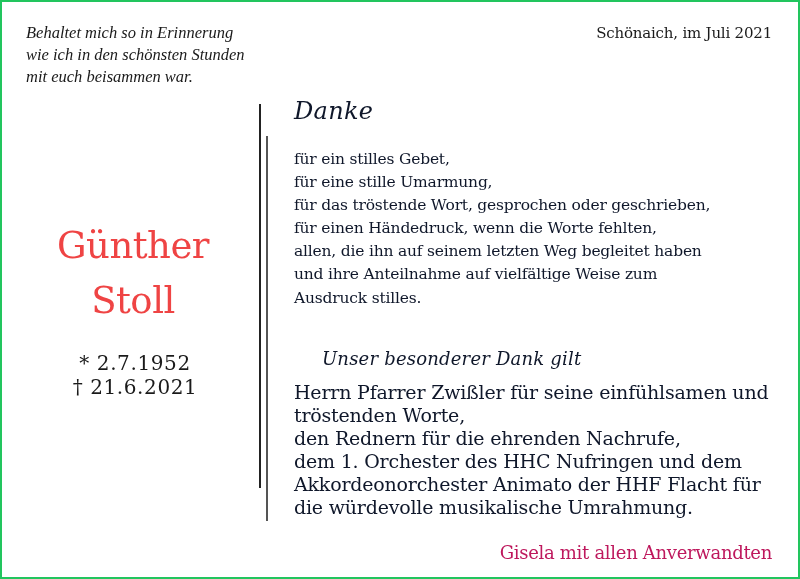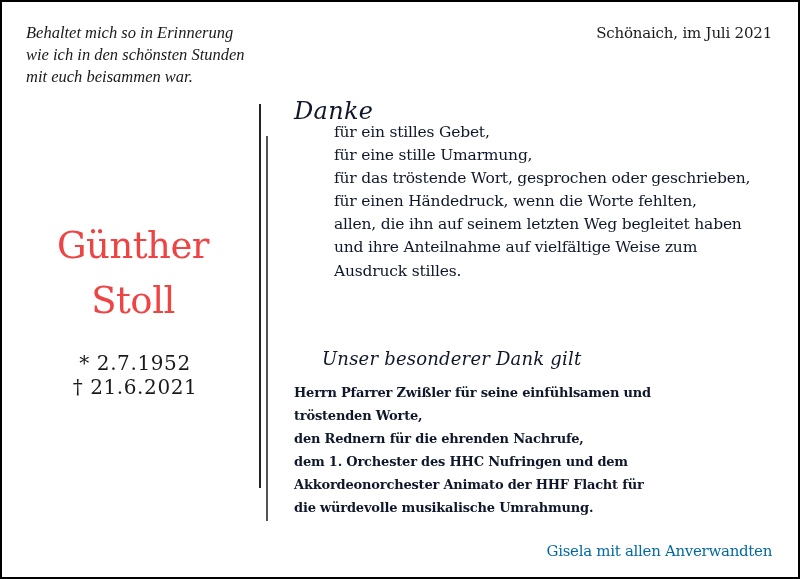--- a/index.html
+++ b/index.html
@@ -1,33 +1,33 @@
 <!DOCTYPE html>
 <html><head>
 <meta charset="utf-8">
 <style>
   html, body { margin:0; padding:0; background:#fff; }
   body { width:800px; height:579px; position:relative; overflow:hidden; }
-  .frame { position:absolute; left:0; top:0; width:796px; height:575px; border:2px solid #000000; background:#fff; }
+  .frame { position:absolute; left:0; top:0; width:796px; height:575px; border:2px solid #22c55e; background:#fff; }
   .motto { position:absolute; left:24px; top:20px; font-family:"Liberation Serif", serif; font-style:italic; font-size:16.5px; line-height:22px; color:#1a1a1a; }
   .place { position:absolute; right:26px; top:22px; font-family:"DejaVu Serif", serif; font-size:15px; color:#1a1a1a; letter-spacing:-0.2px; }
   .name { position:absolute; left:0; width:262px; text-align:center; font-family:"DejaVu Serif", serif; font-size:37px; color:#ef4444; letter-spacing:-0.5px; }
   .name.first { top:222px; }
   .name.last { top:277px; }
   .dates { position:absolute; left:0; width:266px; text-align:center; font-family:"DejaVu Serif", serif; font-size:20px; line-height:24px; top:349px; color:#1a1a1a; letter-spacing:0.6px; }
   .vline { position:absolute; width:2px; background:#222; }
   .vline.a { left:257px; top:102px; height:384px; }
   .vline.b { left:264px; top:134px; height:385px; width:1.5px; background:#555; }
   .main { position:absolute; left:292px; font-family:"DejaVu Serif", serif; color:#0f172a; }
   .heading { font-style:italic; font-size:24px; top:95px; letter-spacing:0.3px; }
-  .lines { top:119px; font-size:15.5px; line-height:23.1px; letter-spacing:-0.2px;margin-left:40px; }
+  .lines { top:146px; font-size:15.5px; line-height:23.1px; letter-spacing:-0.2px; }
   .sub { font-style:italic; font-size:18px; top:346px; letter-spacing:0.2px;margin-left:28px; }
-  .lines2 { top:379px; font-size:13px; line-height:23.1px; letter-spacing:-0.2px;font-weight:bold; }
+  .lines2 { top:379px; font-size:19px; line-height:23.1px; letter-spacing:-0.2px; }
   .lines div, .lines2 div { white-space:nowrap; }
-  .sign { position:absolute; right:26px; top:540px; font-family:"DejaVu Serif", serif; font-size:15px; color:#0369a1; letter-spacing:-0.3px; }
+  .sign { position:absolute; right:26px; top:540px; font-family:"DejaVu Serif", serif; font-size:18px; color:#be185d; letter-spacing:-0.3px; }
 </style>
 </head>
 <body>
 
 <div class="frame">
   <div class="motto">
     <div>Behaltet mich so in Erinnerung</div>
     <div>wie ich in den schönsten Stunden</div>
     <div>mit euch beisammen war.</div>
   </div>

